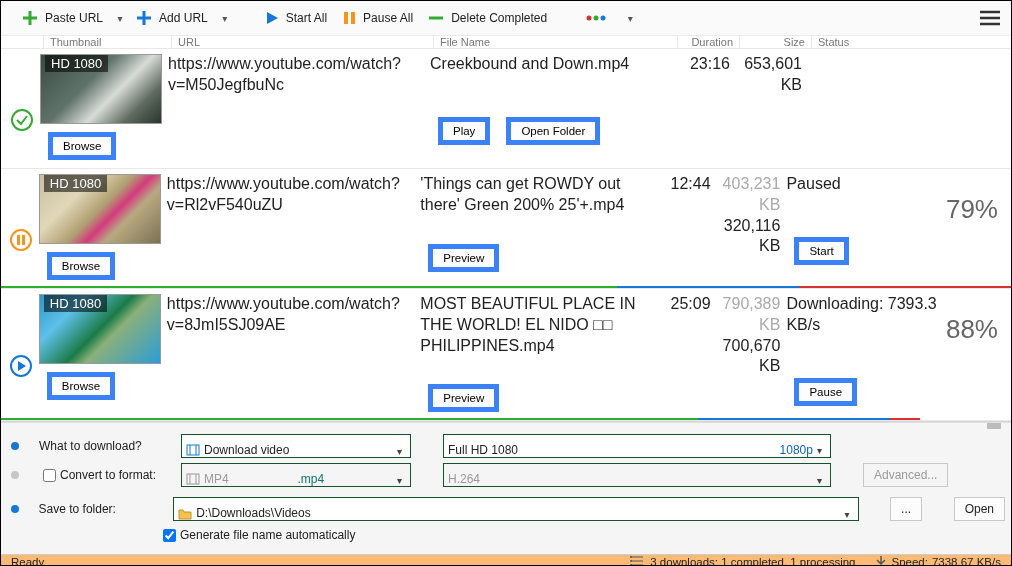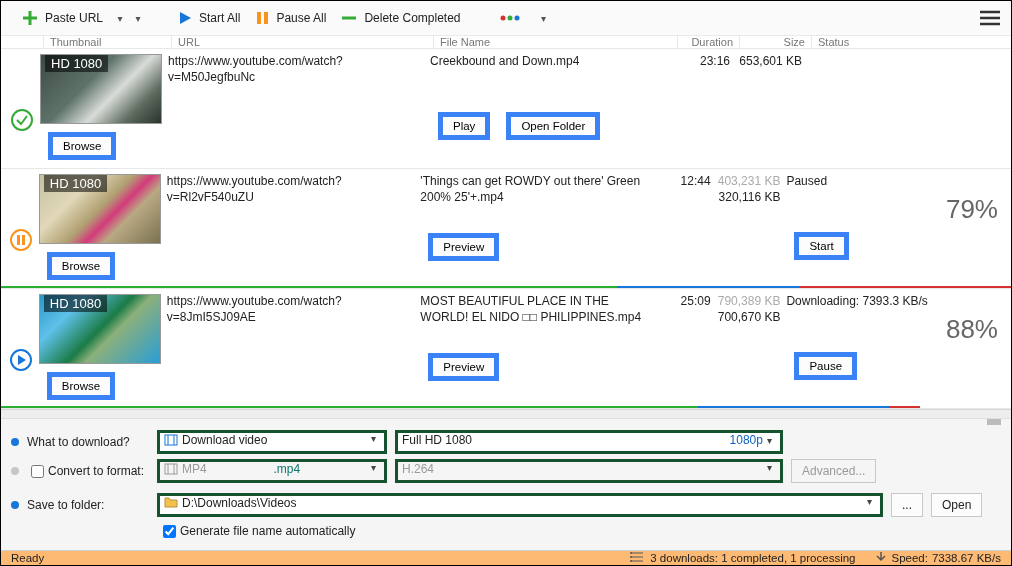--- a/index.html
+++ b/index.html
@@ -103,21 +103,21 @@
     color:#fff; font-size:13px;
     padding:1px 6px;
     font-weight:500;
   }
   .col-url  { width: 262px; padding-right:6px;}
   .col-file { width: 244px; padding-right:6px;}
   .col-dur  { width: 62px;  text-align:right; padding-right:6px;}
   .col-size { width: 72px;  text-align:right; padding-right:6px;}
   .col-stat { width: 165px; }
   .col-pct  { flex:1; text-align:right; padding-right:10px;}
-  .cell-text { font-size:12px; line-height:1.3; color:#222; }
+  .cell-text { font-size:16px; line-height:1.3; color:#222; }
   .size-total { color:#aaa; }
   .percent { font-size:26px; color:#666; padding-top:20px; font-weight:400; }
   .row .btnbar { margin-top: 8px; display:flex; gap:8px; }
   button.small {
     background: #fcfcfc;
     border: 5px solid #3b82f6;
     padding: 3px 10px;
     font-size: 11.5px;
     cursor: pointer;
     margin-left: 8px;
@@ -131,32 +131,32 @@
   .row-wrap { padding-bottom: 8px; }
 
   
   .opts-spacer { height: 24px; background:#eeeeee; border-top:1px solid #d5d5d5;}
   .opts {
     background: #f5f5f5;
     padding: 8px 6px 8px 10px;
     border-top:1px solid #e0e0e0;
     position: relative;
   }
-  .opt-row { display:flex; align-items:center; height:28px; margin:1px 0; }
+  .opt-row { display:flex; align-items:center; height:28px; margin:1px 0;gap:12px; }
   .opt-bullet {
     width:8px;height:8px;border-radius:4px; margin-right:8px;
   }
   .bl-blue{ background:#1677d8;}
   .bl-grey{ background:#c6c6c6;}
   .opt-label { width: 130px; }
   .selbox {
     height:24px;
     background:#fff;
-    border:3px solid #14532d;
-    display:flex; align-items:flex-start;
+    border:1px solid #14532d;
+    display:flex; align-items:flex-end;
     padding:0 4px 0 4px;
     font-size:12px;
   }
   .selbox.disabled { background:#f5f5f5; color:#9a9a9a; }
   .sel-arrow { margin-left:auto; padding:0 4px; font-size:10px; color:#444;}
   .sel-icon { margin-right:4px; display:inline-flex;}
   .w230 { width:230px; }
   .w490 { width:388px; }
   .w730 { width:726px; }
   .gap { width:8px;}
@@ -206,20 +206,29 @@
             <line x1="9" y1="2" x2="9" y2="16" stroke="#35aa35" stroke-width="3"></line>
             <line x1="2" y1="9" x2="16" y2="9" stroke="#35aa35" stroke-width="3"></line>
           </svg>
       </span>
       <span>Paste URL</span>
     </div>
     <div class="tb-caret">
         <span class="caret-glyph">▾</span>
       </div>
 
+    <div class="tb-btn">
+      <span class="icon">
+        <svg class="ico-svg" width="18" height="18">
+            <line x1="9" y1="2" x2="9" y2="16" stroke="#1677d8" stroke-width="3"></line>
+            <line x1="2" y1="9" x2="16" y2="9" stroke="#1677d8" stroke-width="3"></line>
+          </svg>
+      </span>
+      <span>Add URL</span>
+    </div>
     <div class="tb-caret">
         <span class="caret-glyph">▾</span>
       </div>
   </div>
 
   <div class="tb-sep"></div>
 
   <div class="tb-group">
     <div class="tb-btn">
       <span class="icon">

